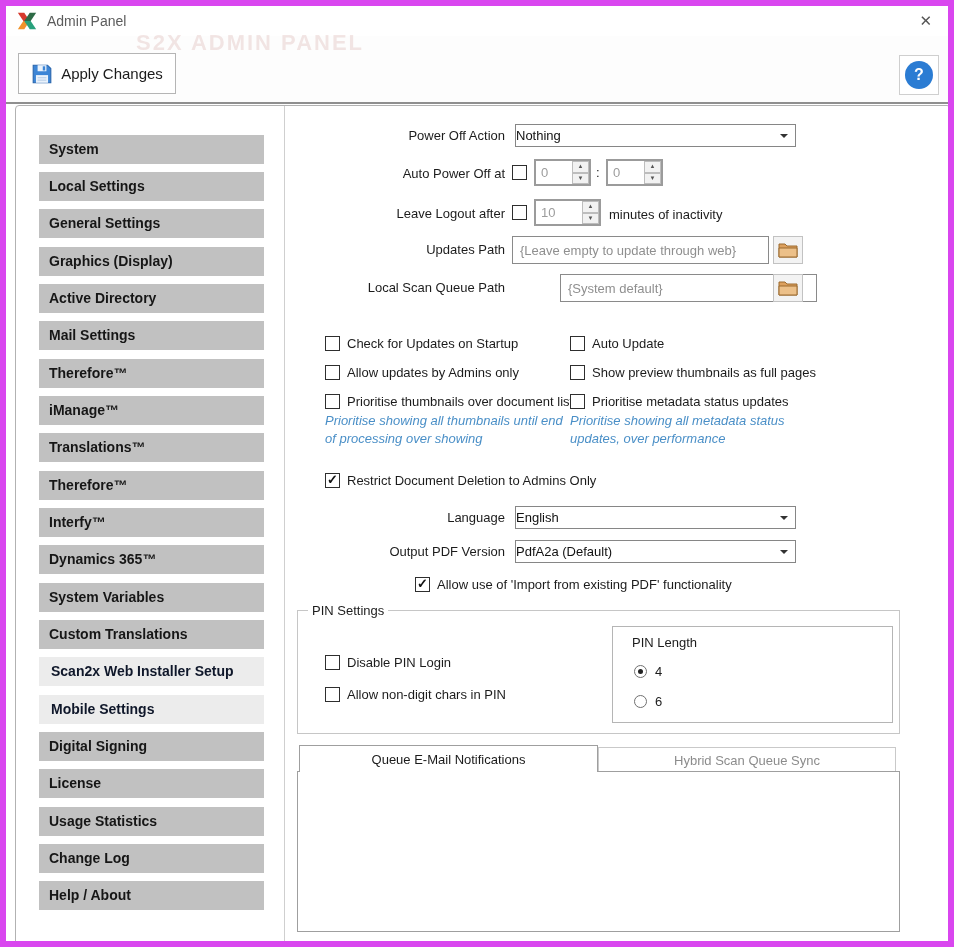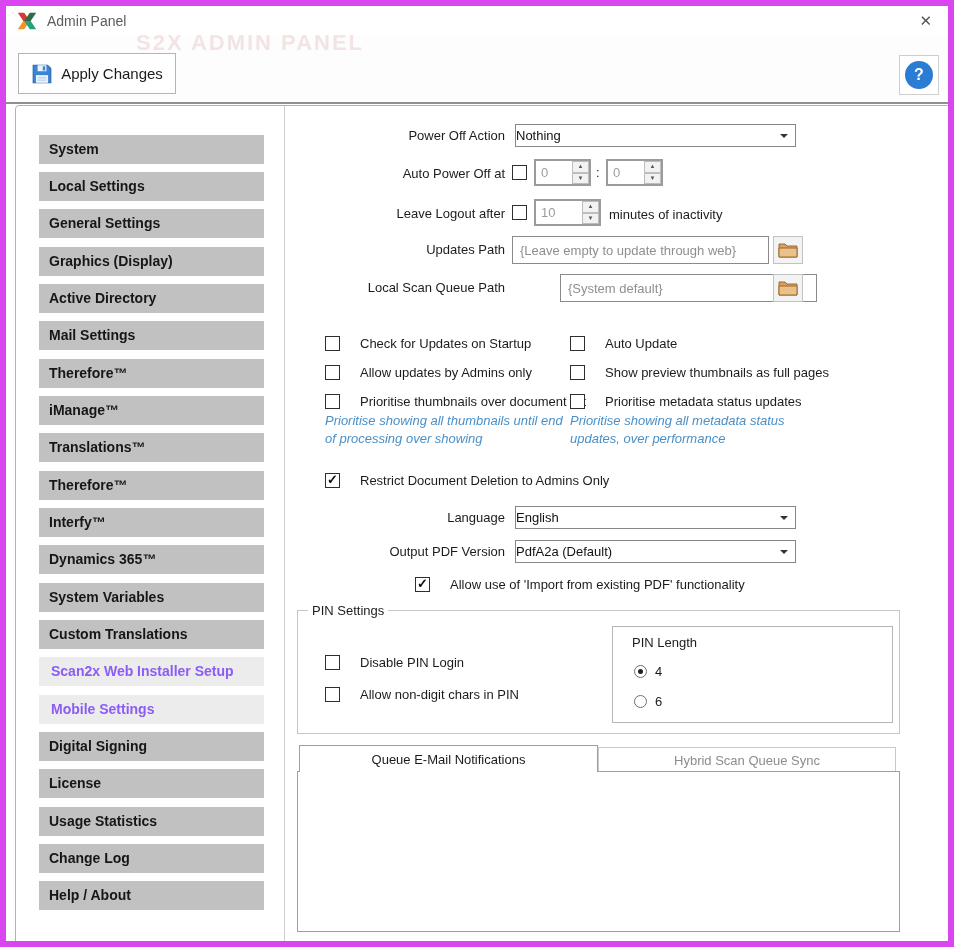--- a/index.html
+++ b/index.html
@@ -13,29 +13,29 @@
   .toolbar{position:absolute;left:0;top:30px;right:0;height:68px;background:#fdfdfd;border-bottom:2px solid #8f8f8f;box-sizing:border-box;}
   .ghost{position:absolute;left:130px;top:24px;font-size:22px;font-weight:bold;letter-spacing:2px;color:rgba(165,62,52,0.13);z-index:3;}
   .applybtn{position:absolute;left:12px;top:47px;width:158px;height:41px;background:#fff;border:1px solid #b5b5b5;display:flex;align-items:center;justify-content:center;gap:8px;font-size:15px;color:#1b1b1b;box-sizing:border-box;z-index:4;}
   .helpbtn{position:absolute;right:9px;top:49px;width:40px;height:40px;background:#fff;border:1px solid #cfcfcf;display:flex;align-items:center;justify-content:center;box-sizing:border-box;z-index:4;}
   .helpcircle{width:28px;height:28px;border-radius:50%;background:#2b7cd3;color:#fff;font-size:16px;font-weight:bold;display:flex;align-items:center;justify-content:center;}
   
   .content{position:absolute;left:9px;top:99px;width:936px;height:841px;border:1px solid #b2b2b2;border-radius:4px;background:#fff;box-sizing:border-box;}
   .vdivider{position:absolute;left:268px;top:0;bottom:0;width:1px;background:#cfcfcf;}
   
   .sbtn{position:absolute;left:23px;width:225px;height:29px;background:#c1c1c1;color:#161616;font-weight:bold;font-size:14px;line-height:29px;padding-left:10px;box-sizing:border-box;cursor:default;}
-  .sbtn.off{background:#ececec;color:#8b5cf6;padding-left:12px;}
+  .sbtn.off{background:#ececec;color:#0f172a;padding-left:12px;}
   
   .flabel{position:absolute;text-align:right;font-size:13px;color:#1c1c1c;white-space:nowrap;}
   .ftext{position:absolute;font-size:13px;color:#1c1c1c;white-space:nowrap;}
   
   .dd{position:absolute;height:23px;border:1px solid #868686;background:#fff;font-size:13px;line-height:21px;box-sizing:border-box;color:#111;}
   .dd-caret{position:absolute;right:7px;top:9px;width:0;height:0;border-left:4px solid transparent;border-right:4px solid transparent;border-top:4px solid #333;}
   
-  .cbrow{position:absolute;display:flex;gap:20px;align-items:flex-start;font-size:13px;color:#1c1c1c;}
+  .cbrow{position:absolute;display:flex;gap:7px;align-items:flex-start;font-size:13px;color:#1c1c1c;}
   .cb{width:15px;height:15px;border:1px solid #2e2e2e;background:#fff;display:inline-block;box-sizing:border-box;position:relative;flex:none;}
   .cb.checked::after{content:"✓";position:absolute;left:1px;top:-2px;font-size:13px;font-weight:bold;color:#111;}
   .cblabel{line-height:15px;white-space:nowrap;}
   
   .spin{position:absolute;height:27px;border:2px solid #9b9b9b;background:#fff;box-sizing:border-box;display:flex;}
   .spin-val{flex:1;font-size:13px;padding:4px 0 0 5px;color:#111;}
   .spin.disabled .spin-val{color:#9c9c9c;}
   .spin-btns{width:17px;display:flex;flex-direction:column;}
   .sb{flex:1;background:#f2f2f2;border:1px solid #bdbdbd;font-size:6px;line-height:9px;text-align:center;color:#555;box-sizing:border-box;}
   

